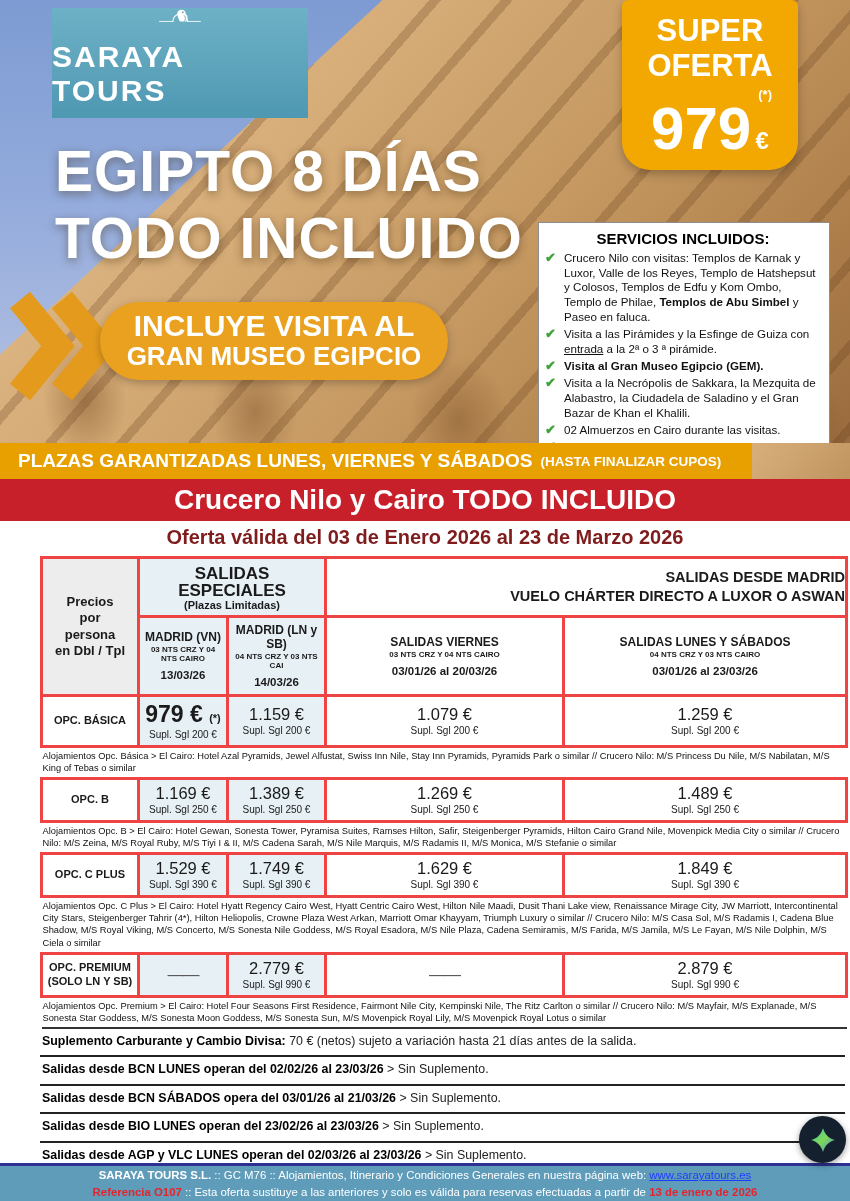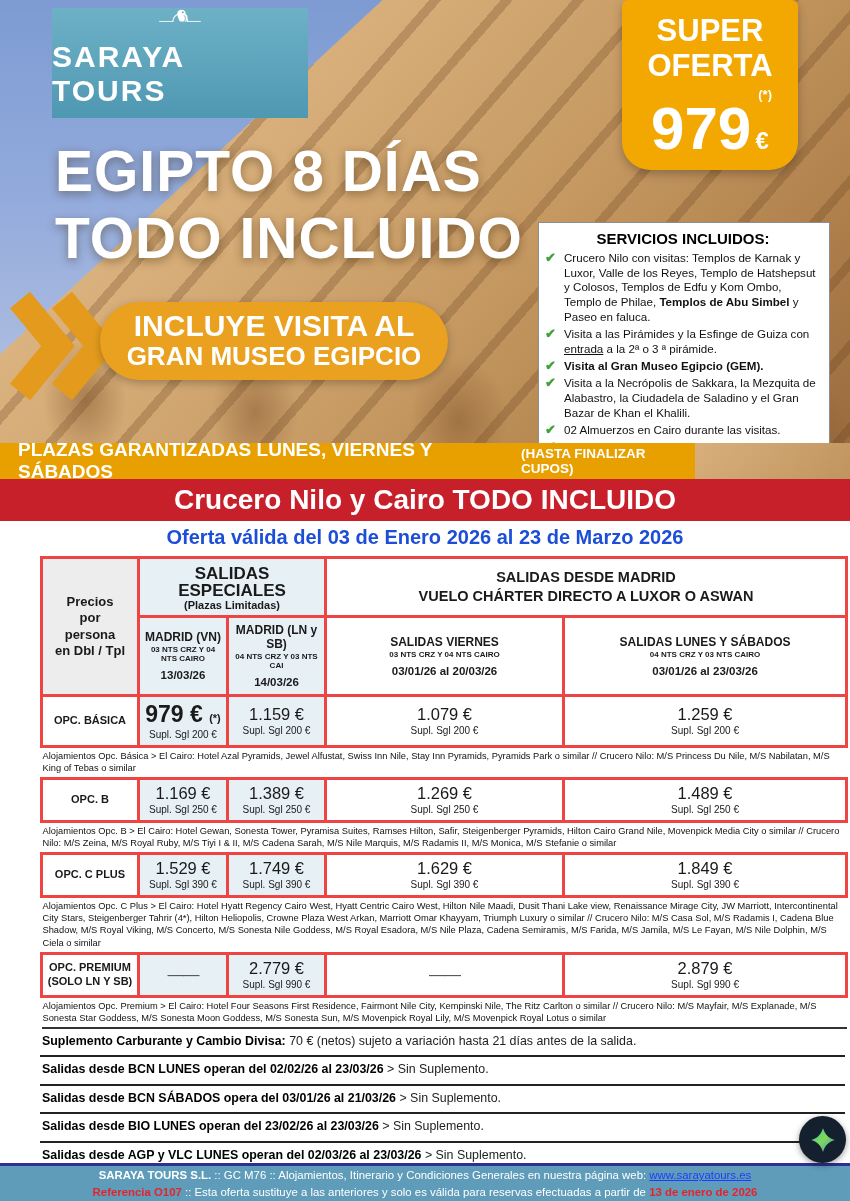--- a/index.html
+++ b/index.html
@@ -55,40 +55,40 @@
   .services { position:absolute; left:538px; top:178px; width:292px;
     background:#fff; border:1px solid #8d8d8d; padding:7px 8px 8px 6px;margin-top:44px; }
   .services h3 { text-align:center; font-size:15px; font-weight:800; color:#000; margin-bottom:4px; }
   .services ul { list-style:none; }
   .services li { display:flex; gap:5px; font-size:11.6px; line-height:1.27; color:#111;
     margin:2.5px 0; }
   .services .chk { color:#3fa33a; font-size:13px; font-weight:bold; flex:0 0 14px; line-height:1.1; }
 
   
   .band-row { display:flex; width:850px; height:36px; }
-  .band-orange { width:695px; background:#e8a000; color:#fff; display:flex; align-items:center;
+  .band-orange { width:752px; background:#e8a000; color:#fff; display:flex; align-items:center;
     padding-left:18px; }
   .band-orange .main { font-size:19px; font-weight:800; }
   .band-orange .note { font-size:13.5px; font-weight:800; margin-left:8px; }
   .band-fill { flex:1; background:linear-gradient(131deg,#d8af7b,#c0945f); }
   .band-red { width:850px; height:42px; background:#c8202a; color:#fff; display:flex;
     align-items:center; justify-content:center; font-size:28px; font-weight:800; }
   .validity { width:850px; height:33px; display:flex; align-items:center; justify-content:center;
-    color:#1d4ed8; font-size:20px; font-weight:800;text-align:center; }
+    color:#7f1d1d; font-size:20px; font-weight:800;text-align:center; }
 
   
   .tbl-wrap { margin:2px 5px 0 40px; width:805px; }
   table.price { border-collapse:collapse; table-layout:fixed; width:805px; color:#1a1a1a; }
   table.price th, table.price td { border:3px solid #ef4444; vertical-align:middle; text-align:center; }
   .cell-blue { background:#e7f0f5; }
   .cell-gray { background:#ededed; }
   .corner { font-size:13px; font-weight:bold; line-height:1.25; }
   .grp1-t { font-size:17px; font-weight:800; line-height:1; padding-top:6px; }
   .grp1-s { font-size:11px; font-weight:bold; padding-bottom:4px; }
-  .grp2 { font-size:14.5px; font-weight:800; line-height:1.3; padding:4px 0; }
+  .grp2 { font-size:14.5px; font-weight:800; line-height:1.3; padding:4px 0;text-align:right; }
   .colh { padding:5px 2px 6px; }
   .colh .t { font-size:12px; font-weight:800; }
   .colh .n { font-size:8px; font-weight:bold; margin-top:1px; }
   .colh .d { font-size:11.5px; font-weight:800; margin-top:6px; }
   .opt { font-size:11px; font-weight:800; line-height:1.25; padding:4px 2px; }
   .pcell { padding:4px 2px 5px; }
   .pcell .p { font-size:16.5px; }
   .pcell .p.big { font-size:23px; font-weight:800; }
   .pcell .p .mk { font-size:11px; font-weight:bold; }
   .pcell .s { font-size:10px; margin-top:1px; }

